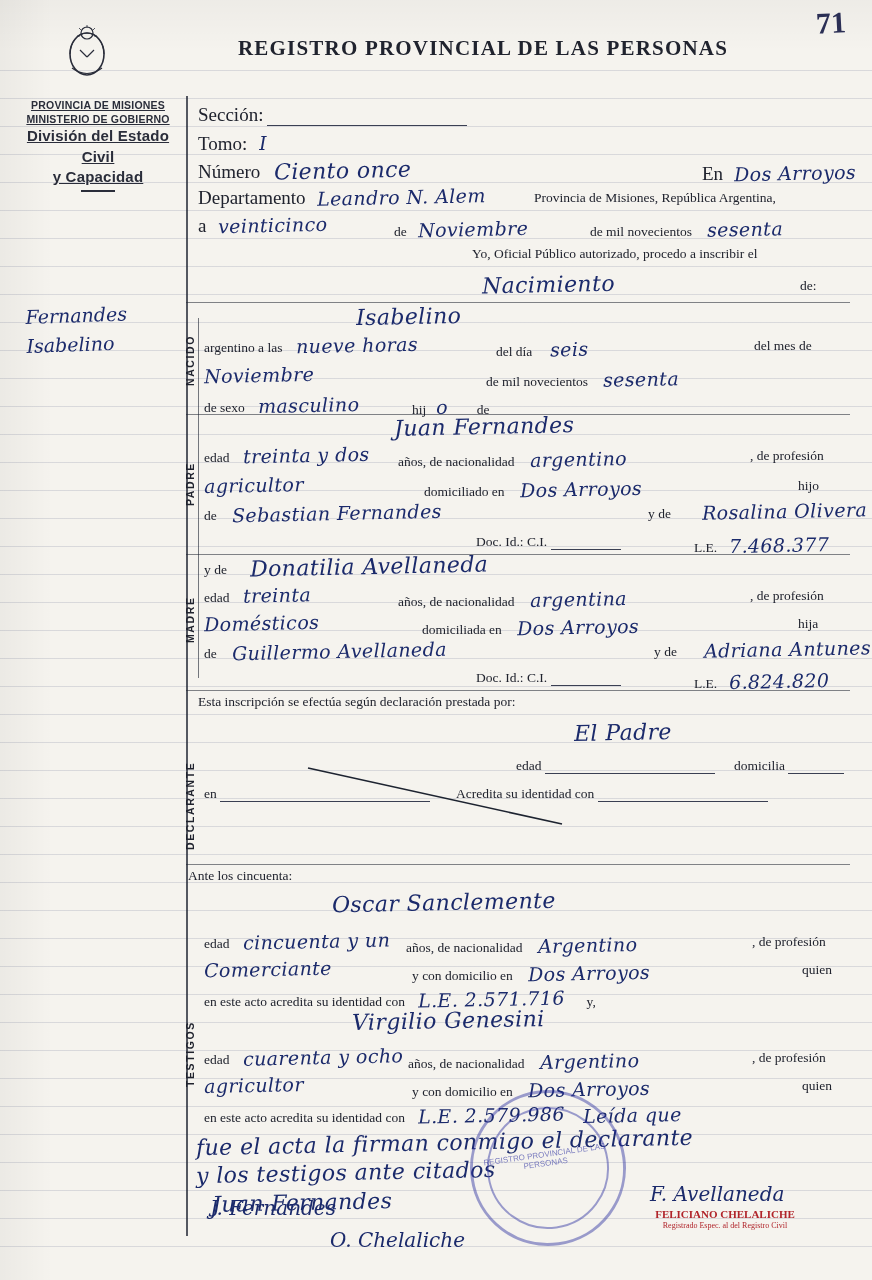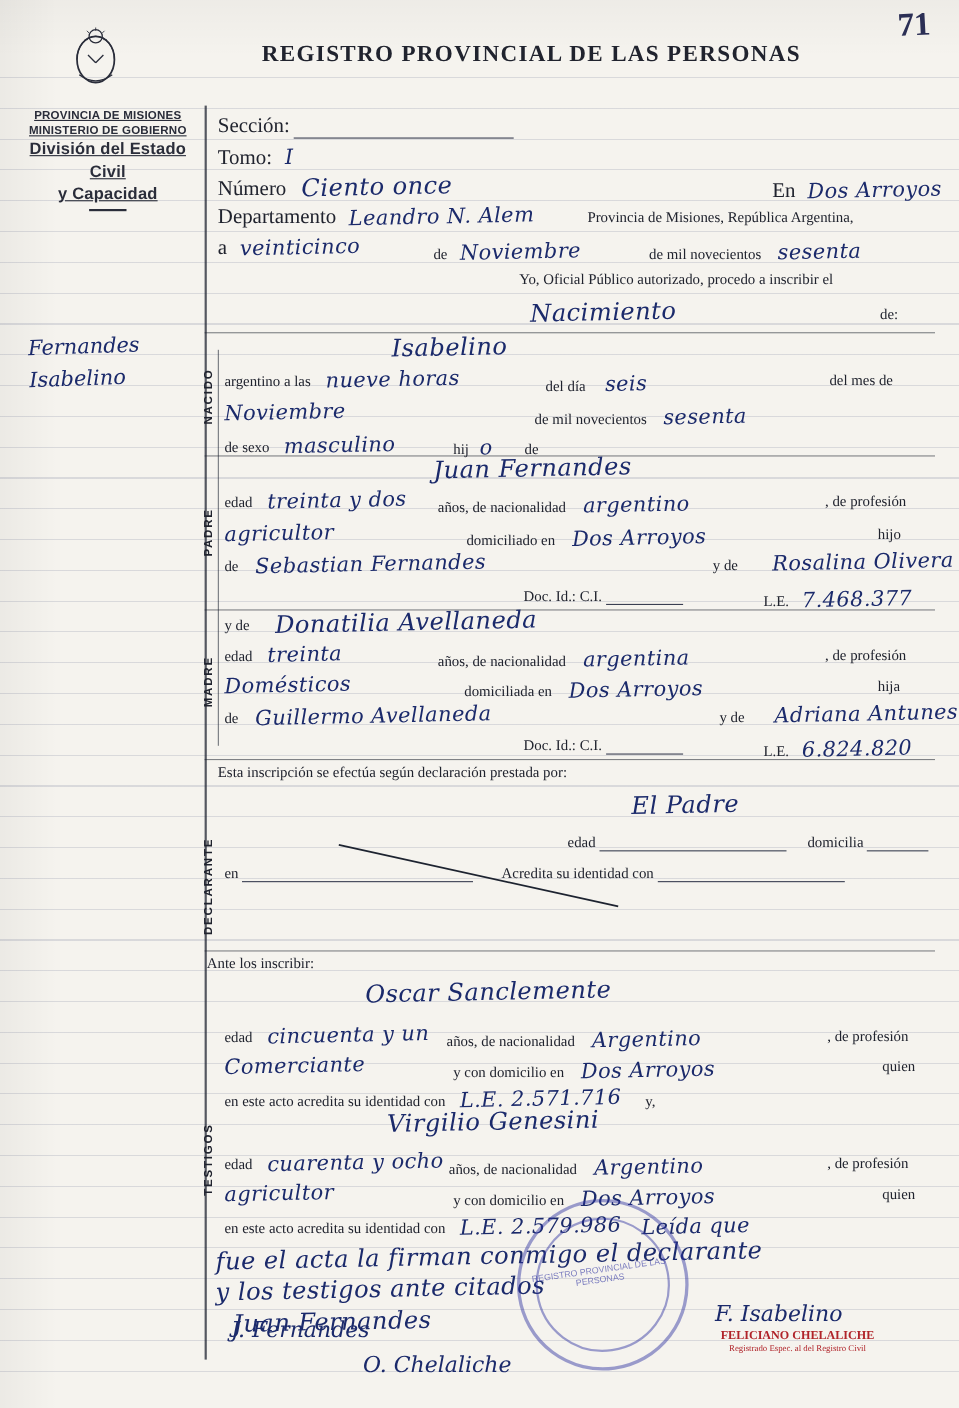--- a/index.html
+++ b/index.html
@@ -365,21 +365,21 @@
       <span class="uline" style="width:210px;"></span>
     </div>
     <div class="row" style="left:270px; top:690px;text-align:center;">
       <span>Acredita su identidad con</span>
       <span class="uline" style="width:170px;"></span>
     </div>
 
 
     <div class="hsep" style="left:0px;top:768px;width:664px;"></div>
 
-    <div class="row" style="left:2px; top:772px;">Ante los inscribir:</div>
+    <div class="row" style="left:2px; top:772px;">Ante los cincuenta:</div>
 
     <div class="vtag" style="left:-2px; top:900px; height:116px;">TESTIGOS</div>
 
     <div class="row" style="left:146px; top:794px;">
       <span class="hand lg">Oscar Sanclemente</span>
     </div>
 
     <div class="row" style="left:18px; top:834px;">
       <span>edad</span>
       <span class="hand" style="margin-left:10px;">cincuenta y un</span>
@@ -447,19 +447,19 @@
 
   <svg class="strike" viewBox="0 0 258 60">
     <line x1="2" y1="2" x2="256" y2="58" stroke="#1d2330" stroke-width="1.6"></line>
   </svg>
 
   <div class="stamp"></div>
   <div class="stamp-txt">REGISTRO PROVINCIAL DE LAS PERSONAS</div>
 
   <div class="signature-scrawl" style="left:210px;top:1196px;font-size:20px;">J. Fernandes</div>
   <div class="signature-scrawl" style="left:330px;top:1228px;font-size:20px;">O. Chelaliche</div>
-  <div class="signature-scrawl" style="left:650px;top:1182px;font-size:20px;">F. Isabelino</div>
+  <div class="signature-scrawl" style="left:650px;top:1182px;font-size:20px;">F. Avellaneda</div>
 
   <div class="signer">
     <div>FELICIANO CHELALICHE</div>
     <div class="role">Registrado Espec. al del Registro Civil</div>
   </div>
 </div>
 
 </body></html>

